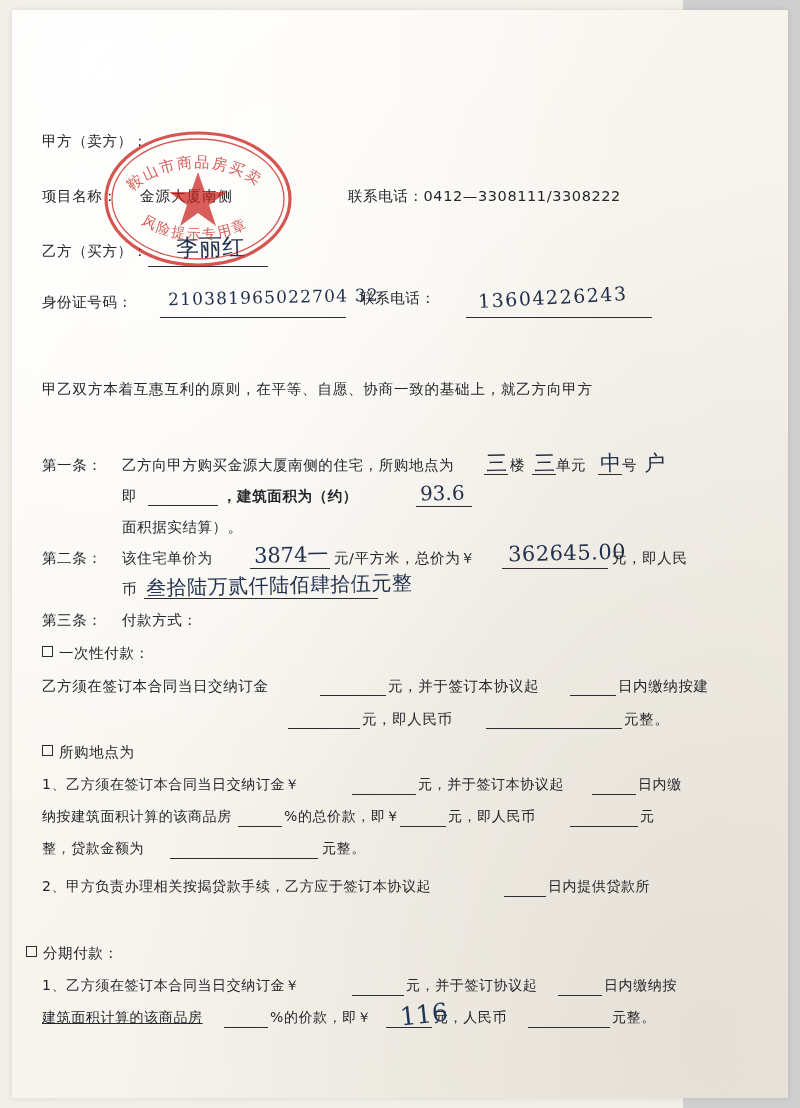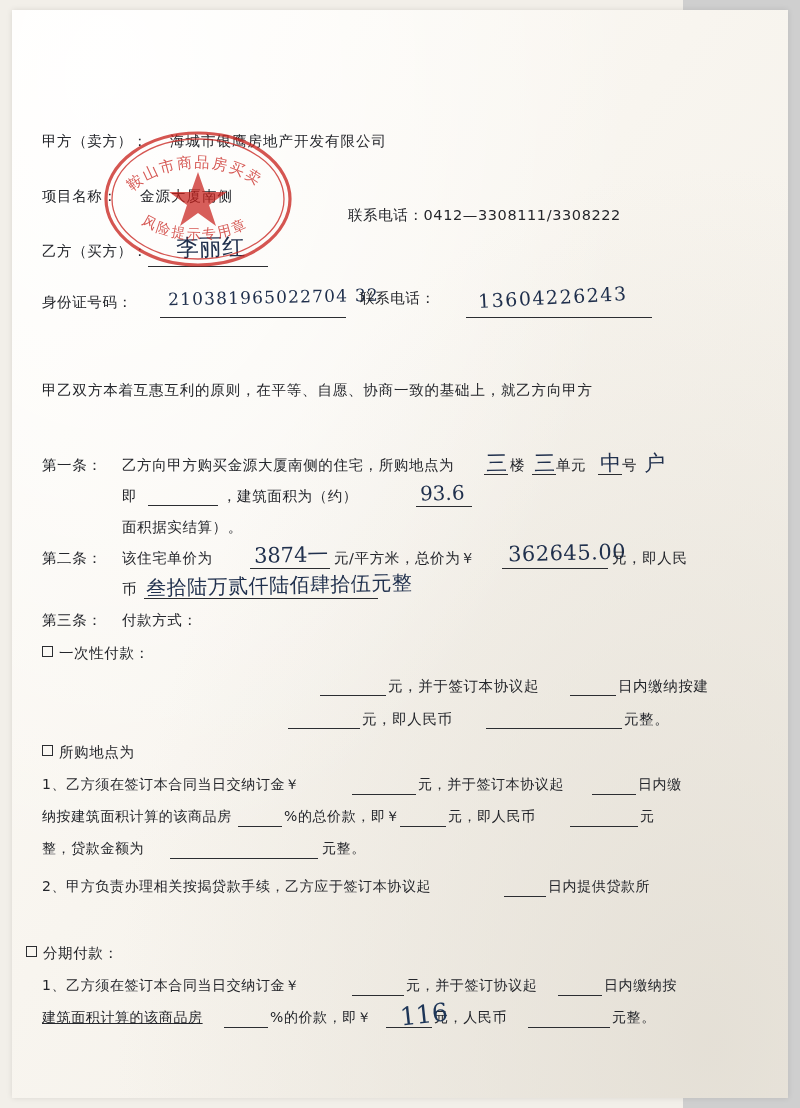--- a/index.html
+++ b/index.html
@@ -49,20 +49,21 @@
     white-space: pre;
   }
   .pt.small { font-size: 14px; }
   .para {
     position: absolute;
     font-size: 14.5px;
     color: #24262b;
     letter-spacing: 0.8px;
     line-height: 31px;
     white-space: pre-wrap;
+    font-family: Liberation Mono, monospace;
   }
   
   .rule {
     position: absolute;
     border-bottom: 1.2px solid #2b2d31;
     height: 0;
   }
   
   .hw {
     position: absolute;
@@ -98,25 +99,24 @@
 </style>
 </head>
 <body>
 
 <div id="page">
   <div class="sheet"></div>
 
   <div class="content">
 
     <div class="pt" style="left:42px; top:132px;">甲方（卖方）：</div>
-    <div class="pt" style="left:170px; top:132px; letter-spacing:1px;">海城市银鹰房地产开发有限公司</div>
 
     <div class="pt" style="left:42px; top:187px;">项目名称：</div>
     <div class="pt" style="left:140px; top:187px; letter-spacing:1px;">金源大厦南侧</div>
-    <div class="pt" style="left:348px; top:187px;margin-top:19px;">联系电话：0412—3308111/3308222</div>
+    <div class="pt" style="left:348px; top:187px;">联系电话：0412—3308111/3308222</div>
 
     <div class="pt" style="left:42px; top:242px;">乙方（买方）：</div>
     <div class="hw sk1" style="left:176px; top:232px; font-size:23px;">李丽红</div>
     <div class="rule" style="left:148px; top:266px; width:120px;"></div>
 
     <div class="pt" style="left:42px; top:293px;">身份证号码：</div>
     <div class="hw sk1" style="left:168px; top:287px; font-size:17px; letter-spacing:1.2px;">210381965022704 32</div>
     <div class="rule" style="left:160px; top:317px; width:186px;"></div>
 
     <div class="pt" style="left:360px; top:289px;">联系电话：</div>
@@ -155,21 +155,21 @@
     <div class="pt" style="left:556px; top:456px;">单元</div>
     <div class="hw sk1" style="left:600px; top:449px; font-size:21px;">中</div>
     <div class="pt" style="left:622px; top:456px;">号</div>
     <div class="hw sk1" style="left:644px; top:449px; font-size:21px;">户</div>
     <div class="rule" style="left:484px; top:474px; width:24px;"></div>
     <div class="rule" style="left:532px; top:474px; width:24px;"></div>
     <div class="rule" style="left:598px; top:474px; width:24px;"></div>
 
     <div class="pt" style="left:122px; top:487px;">即</div>
     <div class="rule" style="left:148px; top:505px; width:70px;"></div>
-    <div class="pt" style="left:222px; top:487px;">，建筑面积为（约）</div>
+    <div class="pt" style="left:222px; top:487px;font-weight:bold;">，建筑面积为（约）</div>
     <div class="hw sk1" style="left:420px; top:481px; font-size:20px;">93.6</div>
     <div class="rule" style="left:416px; top:506px; width:56px;"></div>
     <div class="pt" style="left:122px; top:518px;">面积据实结算）。</div>
 
     <div class="pt" style="left:42px; top:549px;">第二条：</div>
     <div class="pt" style="left:122px; top:549px;">该住宅单价为</div>
     <div class="hw sk1" style="left:254px; top:541px; font-size:21px;">3874一</div>
     <div class="rule" style="left:250px; top:568px; width:80px;"></div>
     <div class="pt" style="left:334px; top:549px;">元/平方米，总价为￥</div>
     <div class="hw sk1" style="left:508px; top:541px; font-size:21px; letter-spacing:0.5px;">362645.00</div>
@@ -177,20 +177,21 @@
     <div class="pt" style="left:612px; top:549px;">元，即人民</div>
     <div class="pt" style="left:122px; top:580px;">币</div>
     <div class="hw sk1" style="left:146px; top:572px; font-size:20px; letter-spacing:0.5px;">叁拾陆万贰仟陆佰肆拾伍元整</div>
     <div class="rule" style="left:144px; top:598px; width:234px;"></div>
 
     <div class="pt" style="left:42px; top:611px;">第三条：</div>
     <div class="pt" style="left:122px; top:611px;">付款方式：</div>
 
     <div class="pt" style="left:42px; top:644px;"><span class="cb"></span><span>一次性付款：</span></div>
 
+    <div class="pt" style="left:42px; top:677px;">乙方须在签订本合同当日交纳订金</div>
     <div class="rule" style="left:320px; top:695px; width:66px;"></div>
     <div class="pt" style="left:388px; top:677px;">元，并于签订本协议起</div>
     <div class="rule" style="left:570px; top:695px; width:46px;"></div>
     <div class="pt" style="left:618px; top:677px;">日内缴纳按建</div>
 
     <div class="rule" style="left:288px; top:728px; width:72px;"></div>
     <div class="pt" style="left:362px; top:710px;">元，即人民币</div>
     <div class="rule" style="left:486px; top:728px; width:136px;"></div>
     <div class="pt" style="left:624px; top:710px;">元整。</div>
 

